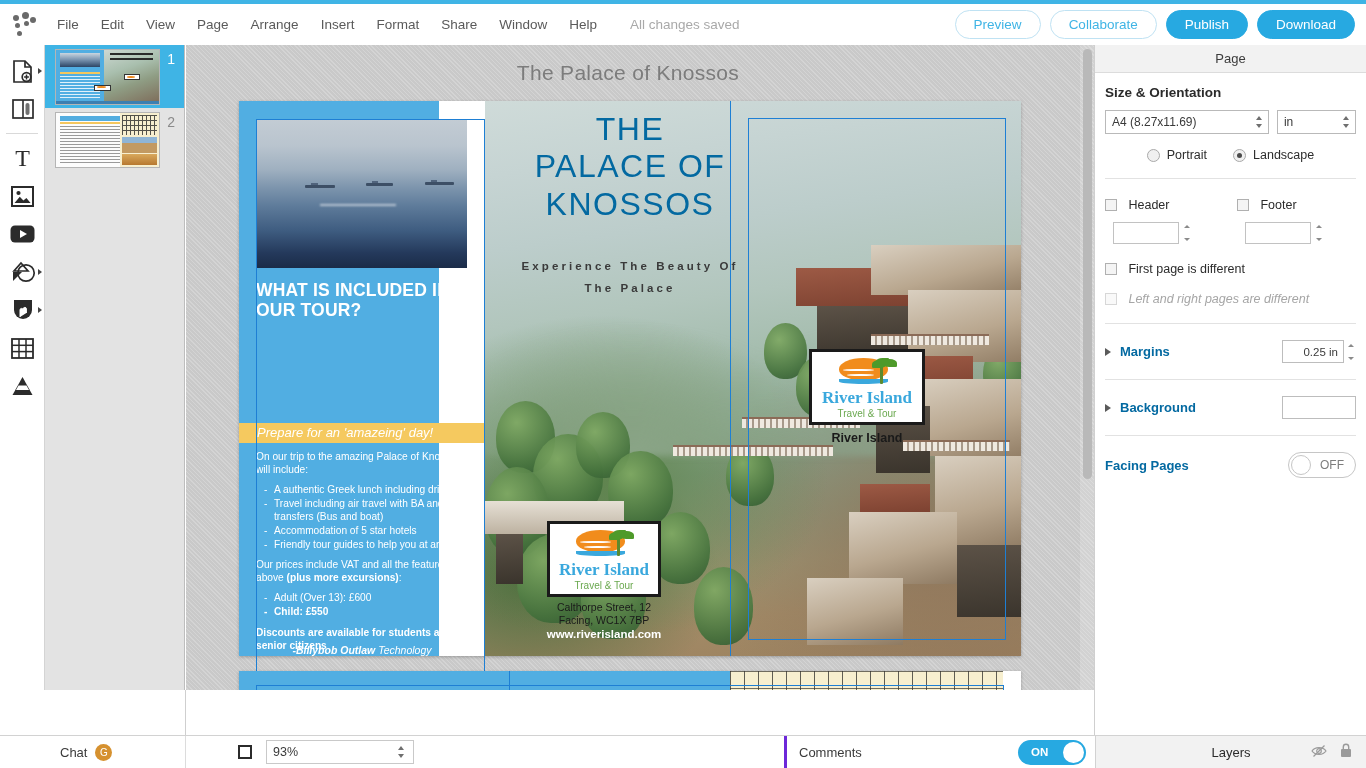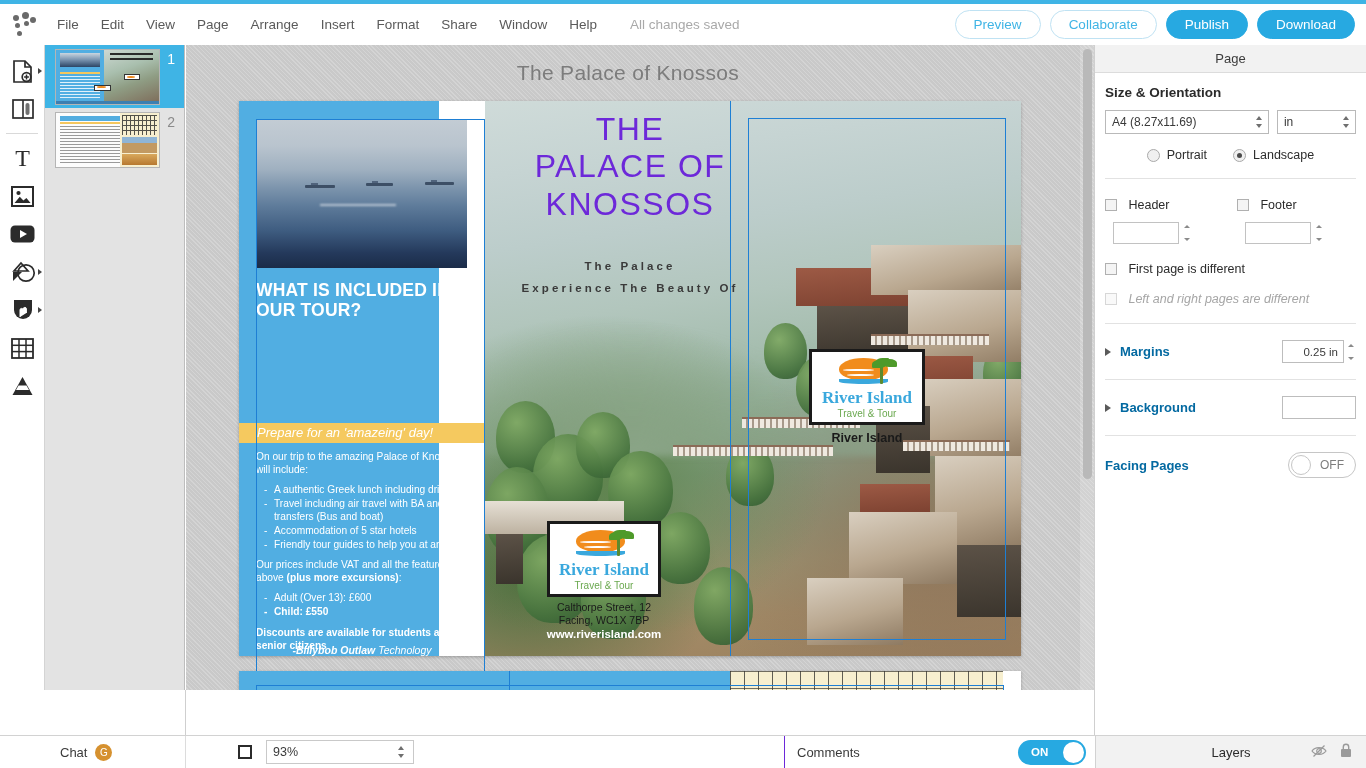--- a/index.html
+++ b/index.html
@@ -239,21 +239,21 @@
     background: repeating-linear-gradient(90deg, #efe9e0 0 4px, #a7998a 4px 6px);
     border-top: 2px solid #8b6b57;
   }
   .wall-light {
     position: absolute;
     background: linear-gradient(180deg, #e6e0d5, #bdb2a1);
   }
 
   .bro-title {
     position: absolute; left: 248px; top: 10px; width: 286px;
-    text-align: center; color: #6d28d9;
+    text-align: center; color: #0369a1;
     font-size: 32px; line-height: 1.17; font-weight: 300;
     letter-spacing: 1.5px; font-family: "Liberation Sans", sans-serif;
   }
   .bro-sub {
     position: absolute; left: 248px; top: 155px; width: 286px;
     text-align: center; color: #3a3a3a;
     font-size: 11.5px; letter-spacing: 3.1px; line-height: 1.9; font-weight: bold;
   }
 
   
@@ -410,21 +410,21 @@
     border: 2px solid #2b2b2b; cursor: pointer;
   }
   #bb-zoom {
     position:absolute; left: 266px; top: 4px; width: 148px; height: 24px;
     border: 1px solid #c9c9c9; background:#fff; display:flex; align-items:center;
     padding: 0 6px; font-size: 12.5px; color:#3a3a3a;
   }
   #bb-comments {
     position:absolute; left: 784px; top: 0; height: 33px;
     display:flex; align-items:center; gap: 0; padding-left: 12px;
-    border-left: 1px solid #6d28d9; width: 311px;
+    border-left: 3px solid #6d28d9; width: 311px;
   }
   #comments-toggle {
     position:absolute; right: 9px; top: 4px;
     width: 68px; height: 25px; border-radius: 13px; background: #27a9e1; cursor:pointer;
   }
   #comments-toggle .knob {
     position:absolute; right: 2px; top: 2px; width: 21px; height: 21px;
     border-radius:50%; background:#ffffff;
   }
   #comments-toggle .t-text {
@@ -647,22 +647,22 @@
       <div class="palace-dark" style="left:12%;top:78%;width:5%;height:9%;"></div>
       <div class="palace-dark" style="left:22%;top:78%;width:5%;height:9%;"></div>
     </div>
 
     <div class="bro-title">
       <div>THE</div>
       <div>PALACE OF</div>
       <div>KNOSSOS</div>
     </div>
     <div class="bro-sub">
+      <div>Experience The Beauty Of</div>
       <div>The Palace</div>
-      <div>Experience The Beauty Of</div>
     </div>
 
     <div class="logo-card" style="left:570px;top:248px;width:116px;height:76px;">
       <div class="logo-mark" style="width:66px;height:30px;position:relative;margin-top:2px;">
         <div class="logo-sun"></div>
         <div class="logo-water"></div>
         <div class="logo-wave1" style="left:14%;top:40%;width:46%;height:8%;"></div>
         <div class="logo-wave2" style="left:20%;top:55%;width:40%;height:7%;"></div>
         <div class="logo-palm-trunk" style="left:70%;top:24%;width:3px;height:20px;"></div>
         <div class="logo-palm-leaf" style="left:58%;top:10%;width:15px;height:8px;"></div>

